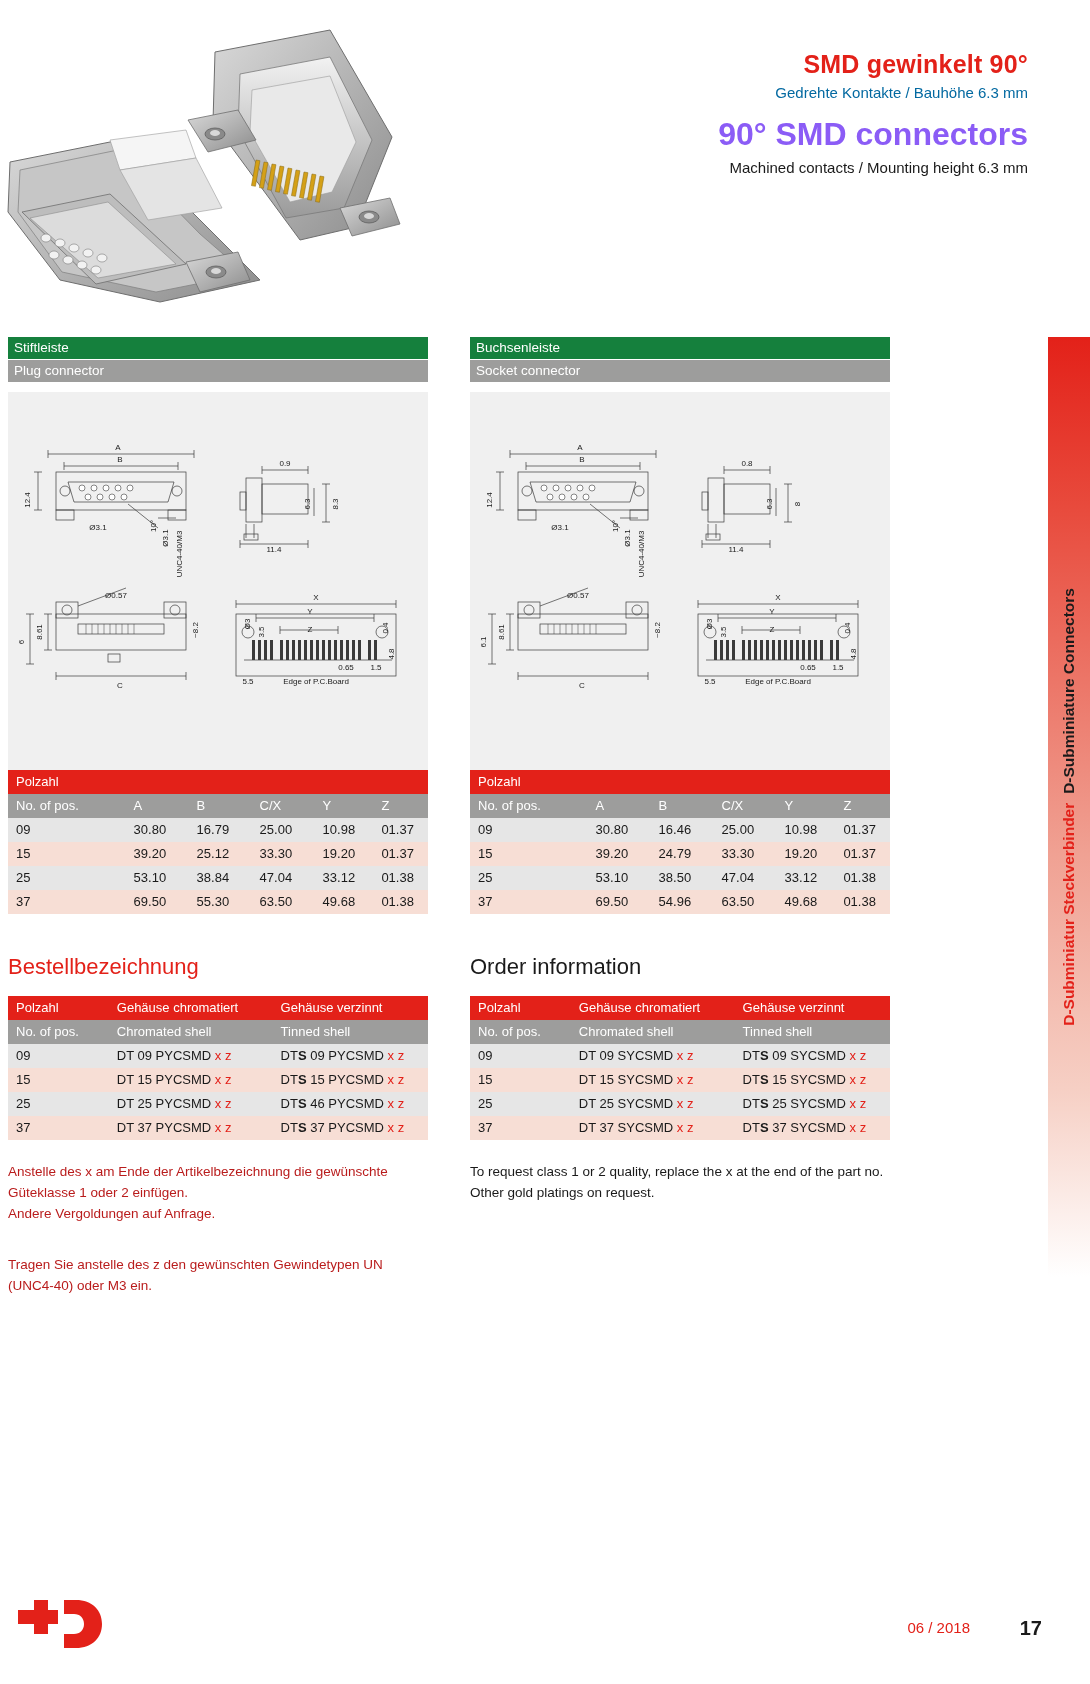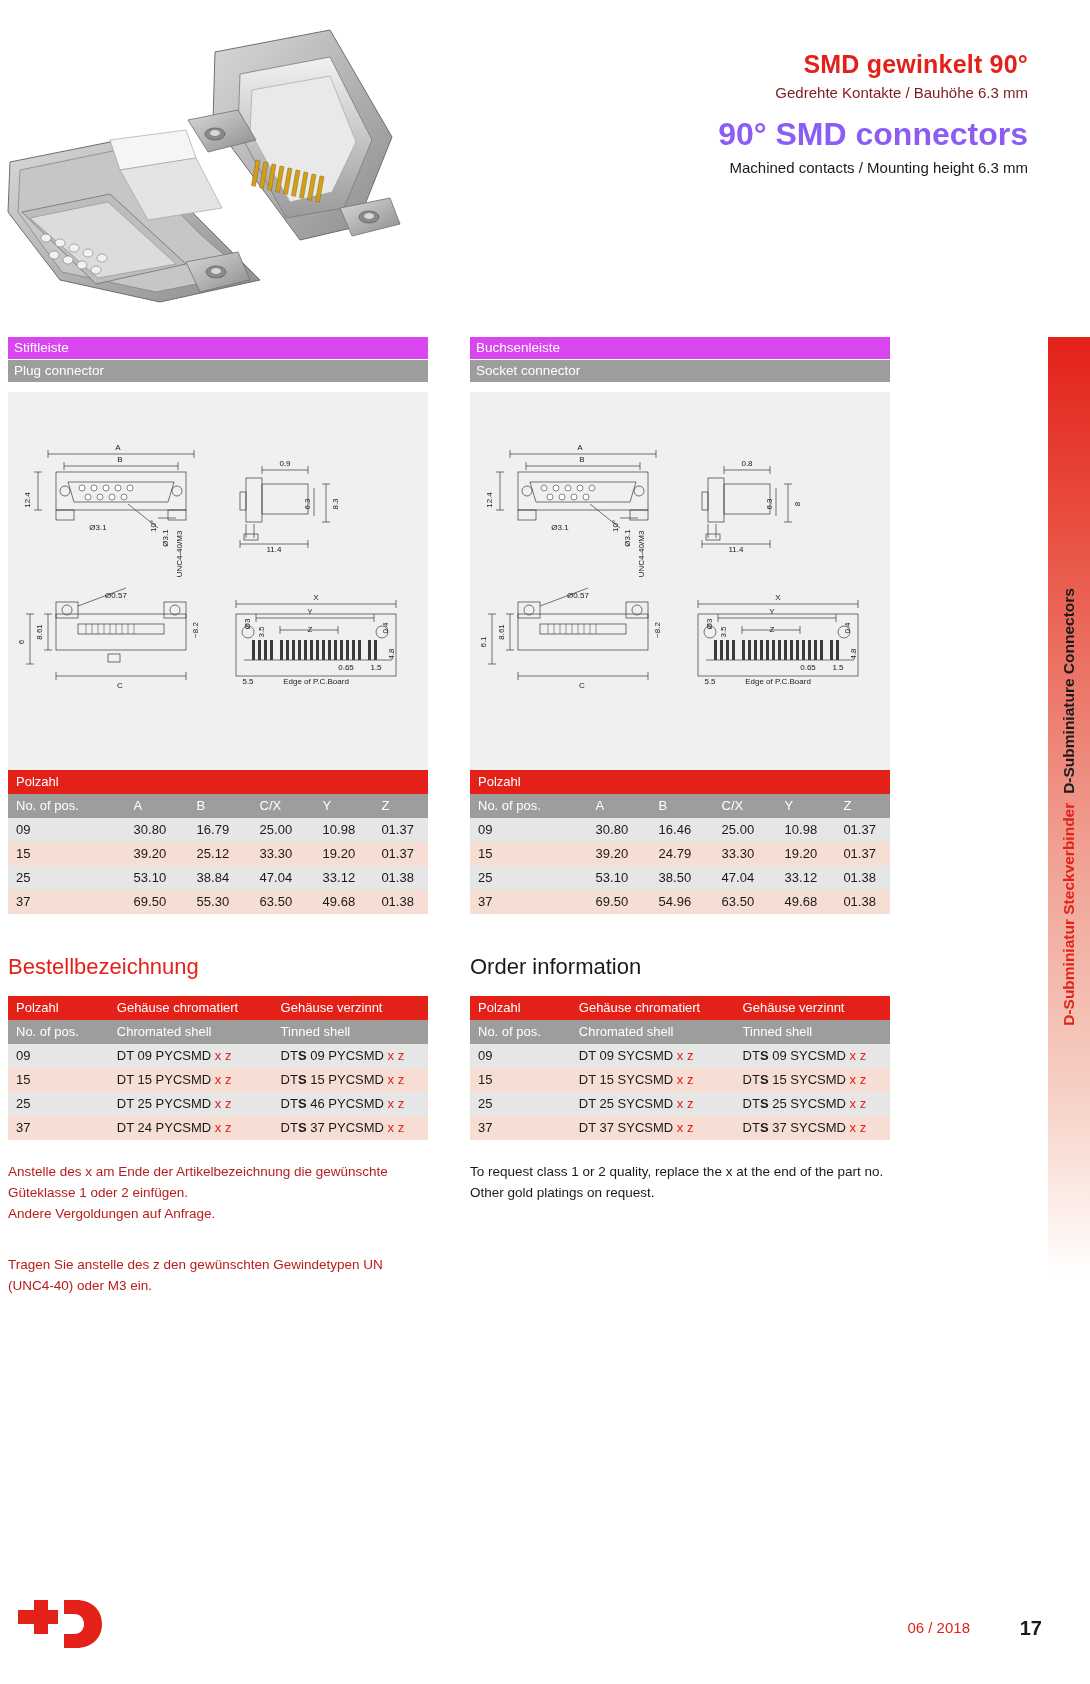--- a/index.html
+++ b/index.html
@@ -22,34 +22,34 @@
   .vert-inner {
     writing-mode:vertical-rl; transform:rotate(180deg);
     text-align:center; line-height:1.25;
   }
   .vert-de { color:#e32119; font-weight:bold; font-size:15.5px; }
   .vert-en { color:#1a1a1a; font-weight:bold; font-size:15.5px; }
 
   
   #header { position:absolute; right:62px; top:50px; width:560px; text-align:right; }
   #header .h1 { color:#e32119; font-size:25px; font-weight:bold; letter-spacing:0.2px; }
-  #header .h2 { color:#7f1d1d; font-size:15px; margin-top:5px; }
+  #header .h2 { color:#0369a1; font-size:15px; margin-top:5px; }
   #header .h3 { color:#8b5cf6; font-size:32px; font-weight:bold; margin-top:15px; }
   #header .h4 { color:#1a1a1a; font-size:15px; margin-top:6px; }
 
   
   #photo { position:absolute; left:0px; top:12px; width:420px; height:310px; }
 
   
   .col { position:absolute; width:420px; }
   .col.left { left:8px; }
   .col.right { left:470px; }
 
   .bar-red {
-    background:#d946ef; color:#ffffff; font-size:13.5px;
+    background:#15803d; color:#ffffff; font-size:13.5px;
     padding:3px 6px 4px 6px; height:22px;
   }
   .bar-grey {
     background:#9d9d9c; color:#ffffff; font-size:13.5px;
     padding:3px 6px 4px 6px; height:22px; margin-top:1px;
   }
 
   .drawing-box {
     margin-top:10px; height:378px; background:#f0f0f0; position:relative;
     border:0;
@@ -440,21 +440,21 @@
         <td><span>DT 15 PYCSMD</span> <span class="xz">x z</span></td>
         <td><span>DT</span><span class="bold-s">S</span><span> 15 PYCSMD</span> <span class="xz">x z</span></td>
       </tr>
       <tr>
         <td>25</td>
         <td><span>DT 25 PYCSMD</span> <span class="xz">x z</span></td>
         <td><span>DT</span><span class="bold-s">S</span><span> 46 PYCSMD</span> <span class="xz">x z</span></td>
       </tr>
       <tr>
         <td>37</td>
-        <td><span>DT 24 PYCSMD</span> <span class="xz">x z</span></td>
+        <td><span>DT 37 PYCSMD</span> <span class="xz">x z</span></td>
         <td><span>DT</span><span class="bold-s">S</span><span> 37 PYCSMD</span> <span class="xz">x z</span></td>
       </tr>
     </tbody>
   </table>
 
   <div class="note-de" style="margin-top:22px; white-space:pre-line">Anstelle des x am Ende der Artikelbezeichnung die gewünschte Güteklasse 1 oder 2 einfügen.
 Andere Vergoldungen auf Anfrage.</div>
   <div class="note-de" style="margin-top:30px; white-space:pre-line">Tragen Sie anstelle des z den gewünschten Gewindetypen UN (UNC4-40) oder M3 ein.</div>
 </div>
 

